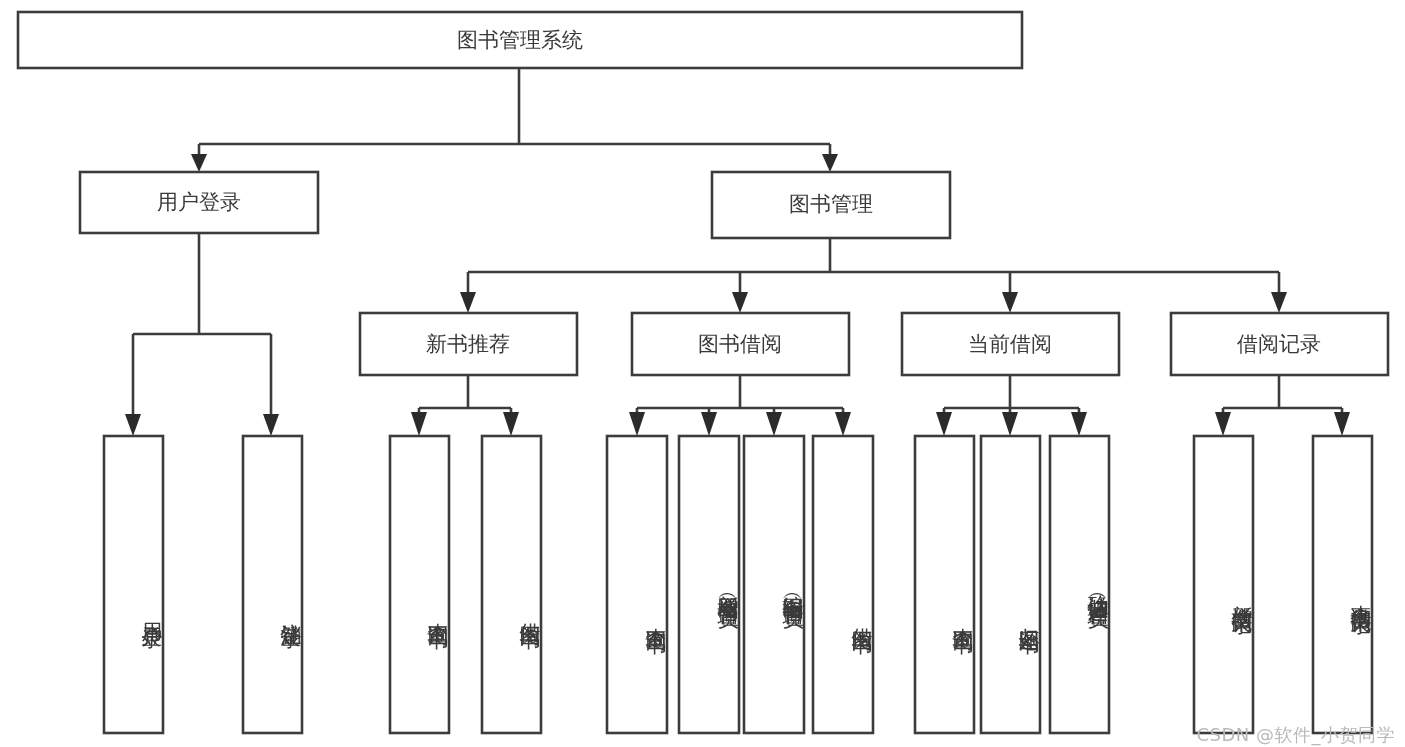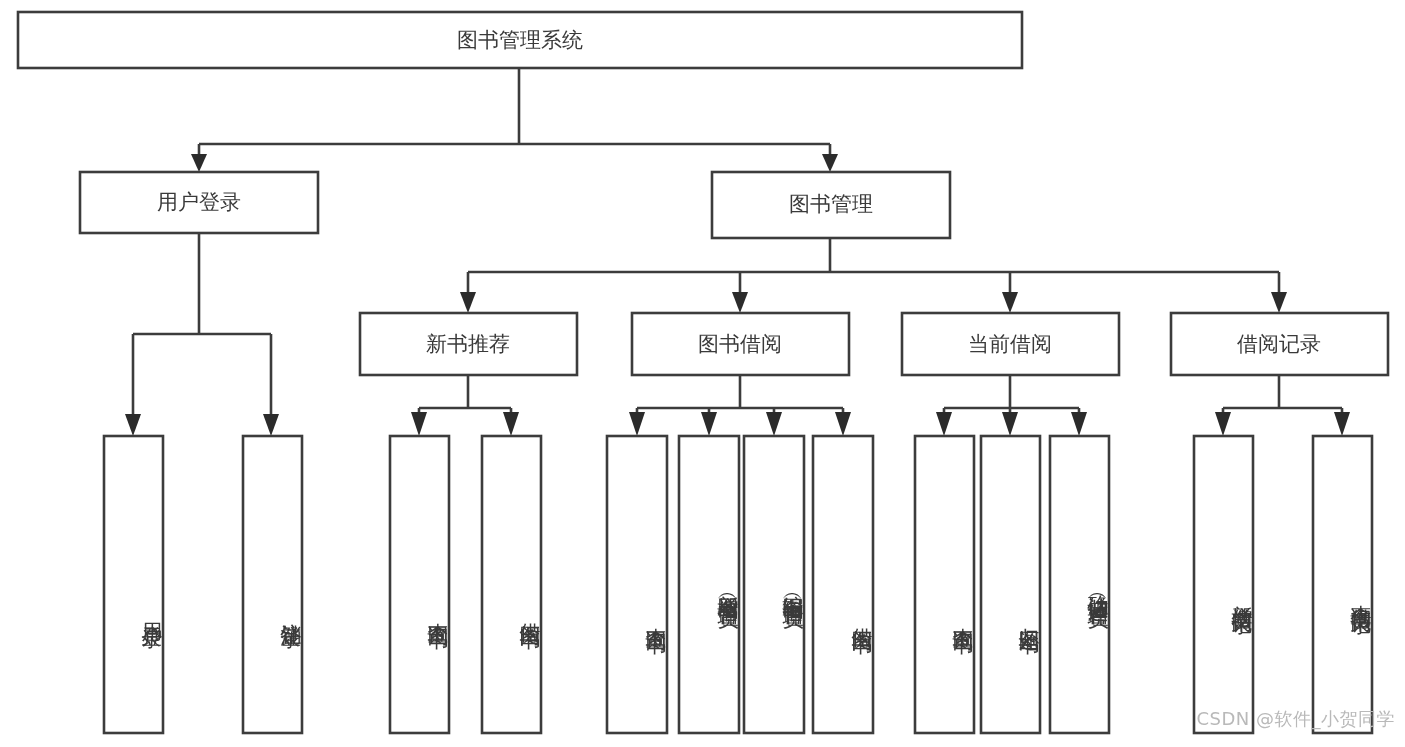--- a/index.html
+++ b/index.html
@@ -61,21 +61,21 @@
     letter-spacing: 2px;
     display: flex;
     align-items: flex-start;
     justify-content: center;
     pointer-events: none;
     user-select: none;
   }
   .watermark {
     position: absolute;
     right: 10px;
-    bottom: 16px;
+    bottom: 0;
     font-family: "DejaVu Sans", "Liberation Sans", sans-serif;
     font-size: 18px;
     color: #b9b9b9;
     letter-spacing: 0.5px;
     white-space: nowrap;
   }
 </style>
 </head>
 <body>
 

